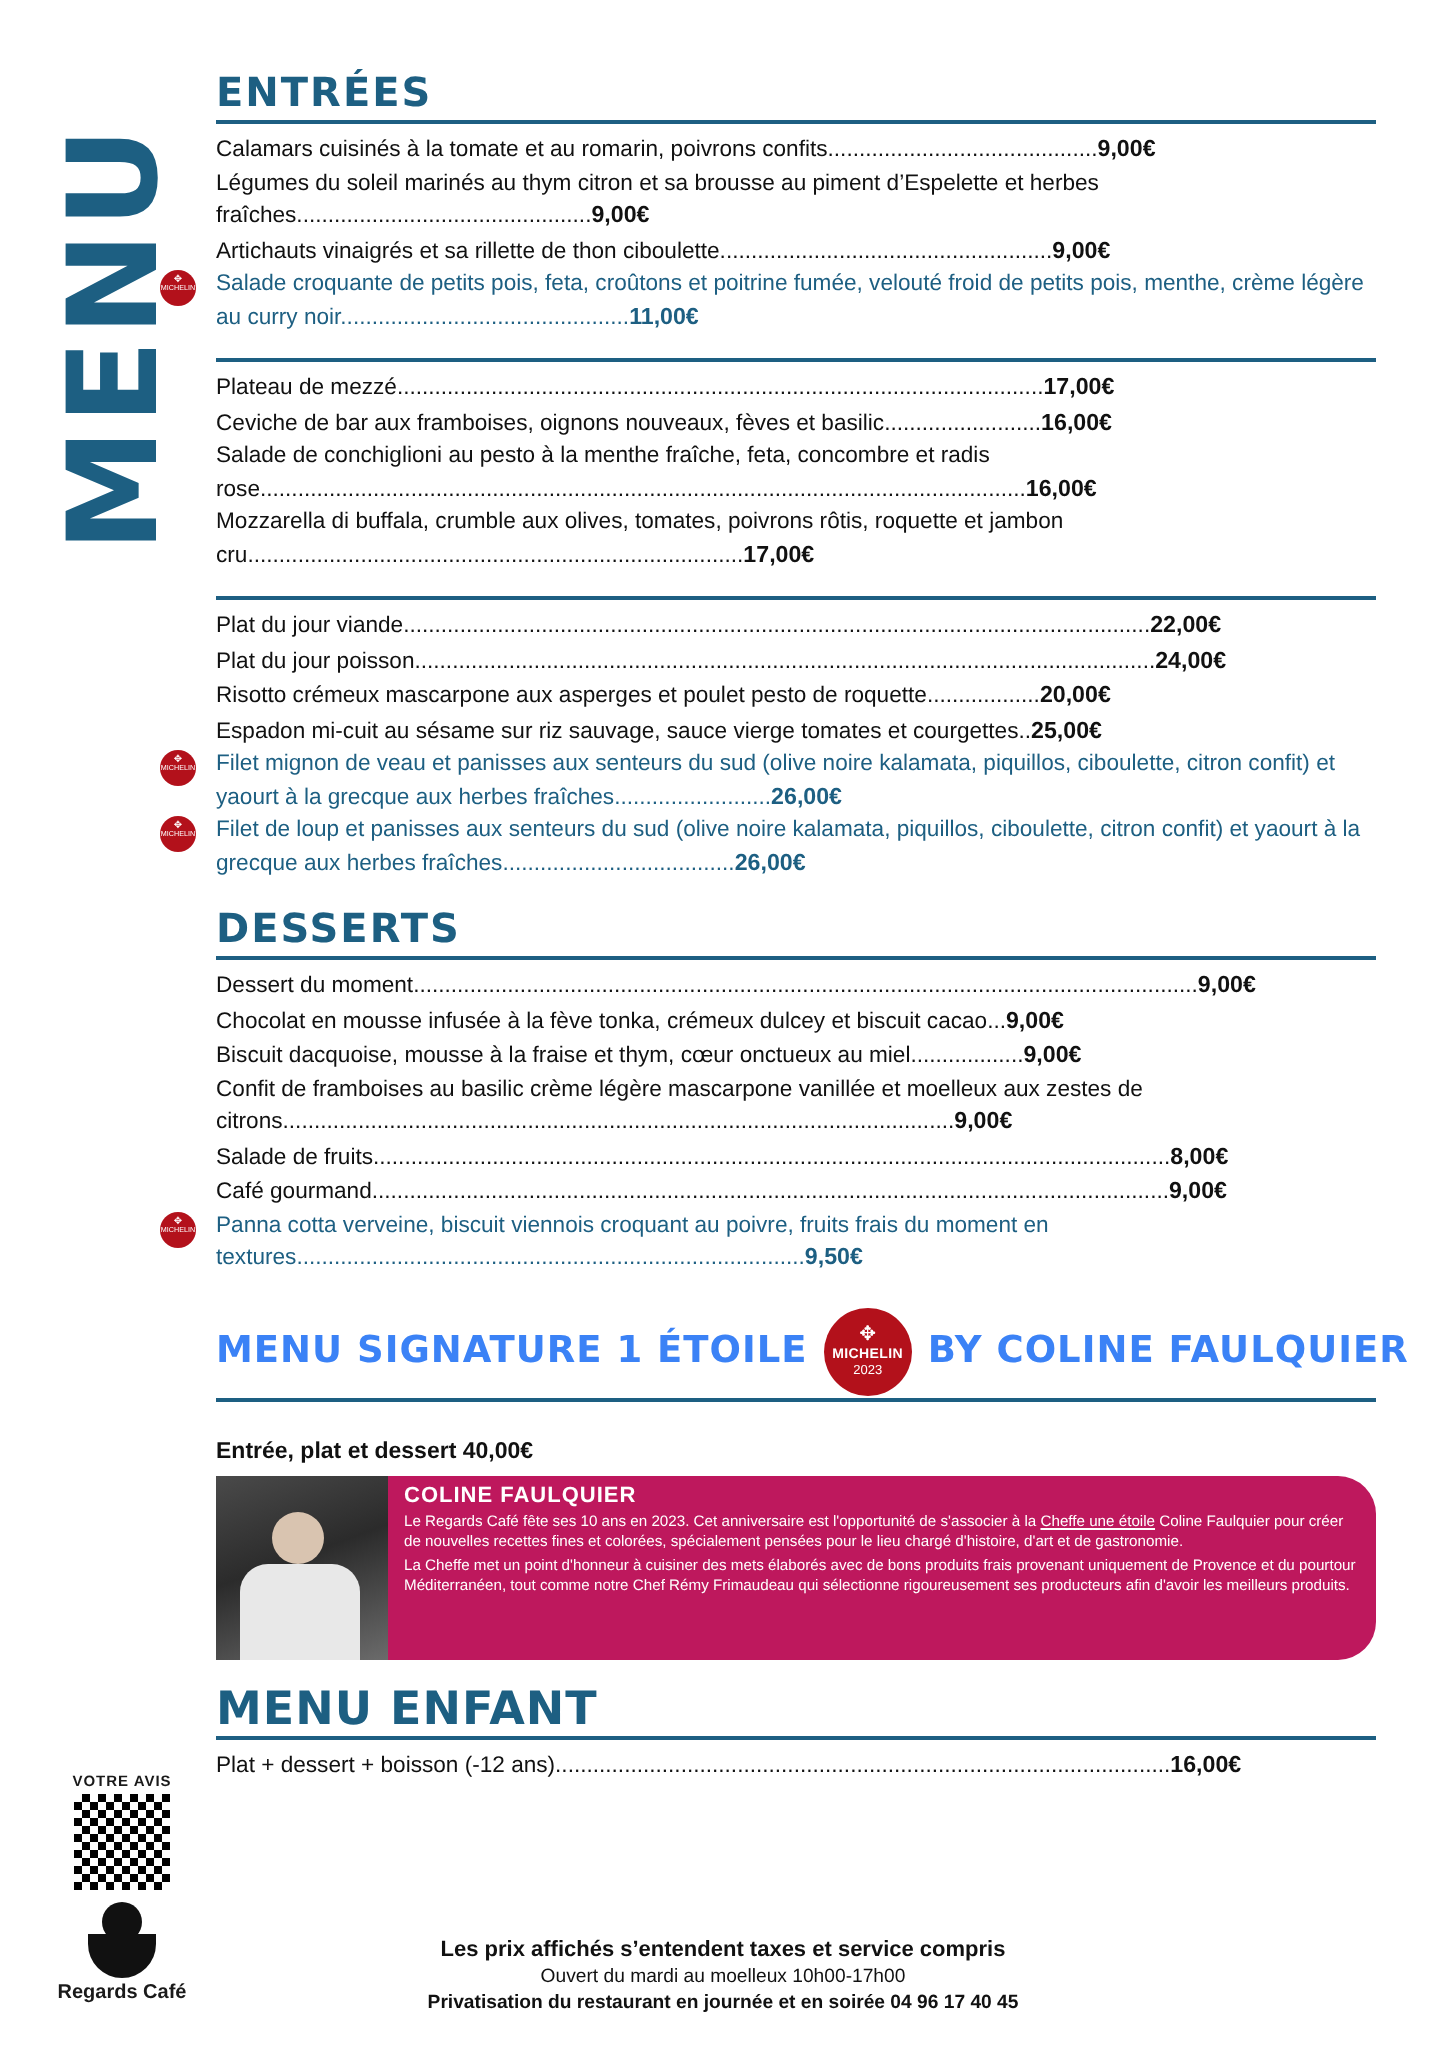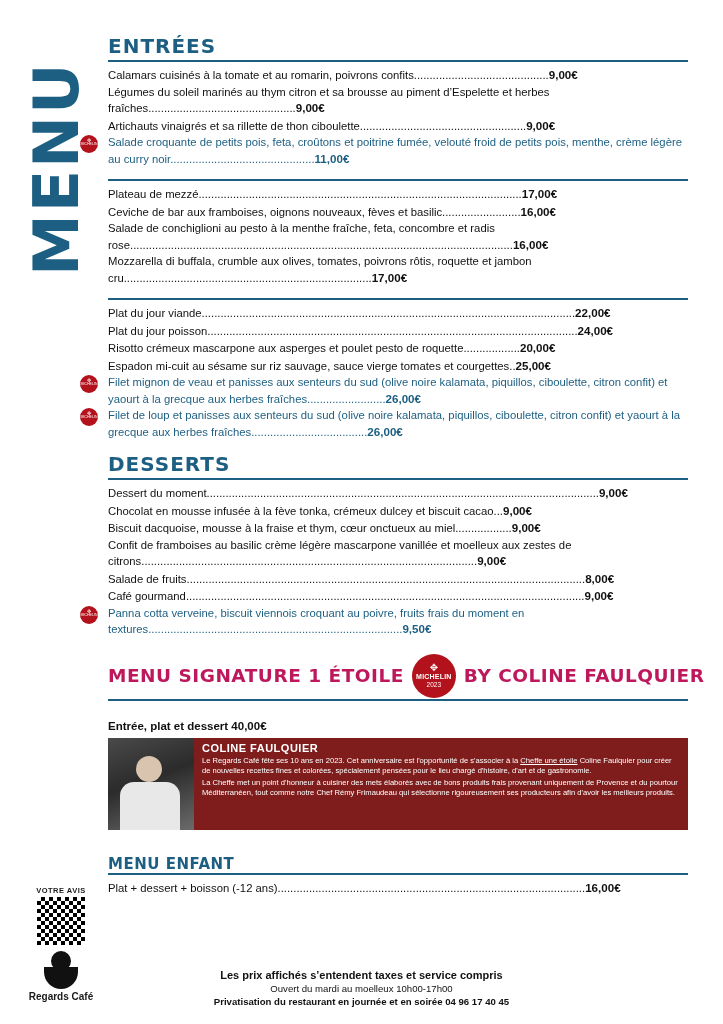--- a/index.html
+++ b/index.html
@@ -97,21 +97,21 @@
   
   .sig-head {
     display:flex;
     align-items:center;
     gap: 8px;
     margin-top: 16px;
   }
   .sig-title {
     font-size: 18.5px;
     font-weight: bold;
-    color:#be185d;
+    color:#3b82f6;
     letter-spacing: 0.5px;
     font-family: "DejaVu Sans", sans-serif;
     white-space: nowrap;
   }
   .michelin-badge {
     width: 44px; height: 44px;
     border-radius: 50%;
     background: #b3111b;
     color:#fff;
     text-align:center;
@@ -122,23 +122,24 @@
   }
   .michelin-badge .star { font-size: 10px; display:block; line-height: 10px;}
   .michelin-badge .name { font-weight:bold; letter-spacing:0.2px; font-size:7px;}
   .michelin-badge .year { font-size:6.5px; }
   .sig-rule { border-bottom: 2px solid #1d5f82; margin-top:1px; }
   .sig-sub { font-size: 11.5px; font-weight: bold; margin-top: 19px; color:#111;}
 
   .chef-box {
     display:flex;
     margin-top: 6px;
-    background: #7f1d1d;
+    background: #be185d;
     color:#fff;
     height: 92px;
+    border-radius: 19px;
   }
   .chef-photo {
     width: 86px;
     flex: 0 0 86px;
     background: linear-gradient(160deg,#4a4a4a 0%,#2b2b2b 45%,#6b6b6b 100%);
     position:relative;
     overflow:hidden;
   }
   .chef-photo .head {
     position:absolute; left:28px; top:18px; width:26px;height:26px;border-radius:50%;
@@ -156,25 +157,25 @@
   .chef-name {
     font-size: 11px;
     font-weight: bold;
     letter-spacing: 0.5px;
     margin-bottom: 3px;
   }
   .chef-text p { margin: 0 0 3px 0; }
   .chef-link { text-decoration: underline; }
 
   .enfant-title {
-    font-size: 15px;
+    font-size: 23px;
     font-weight:bold;
     color:#1d5f82;
     letter-spacing:0.5px;
-    margin-top: 25px;
+    margin-top: 12px;
     font-family:"DejaVu Sans", sans-serif;
   }
 
   .footer {
     position:absolute;
     left:0; right:0;
     bottom: 16px;
     text-align:center;
     font-size: 9.6px;
     line-height: 13px;

